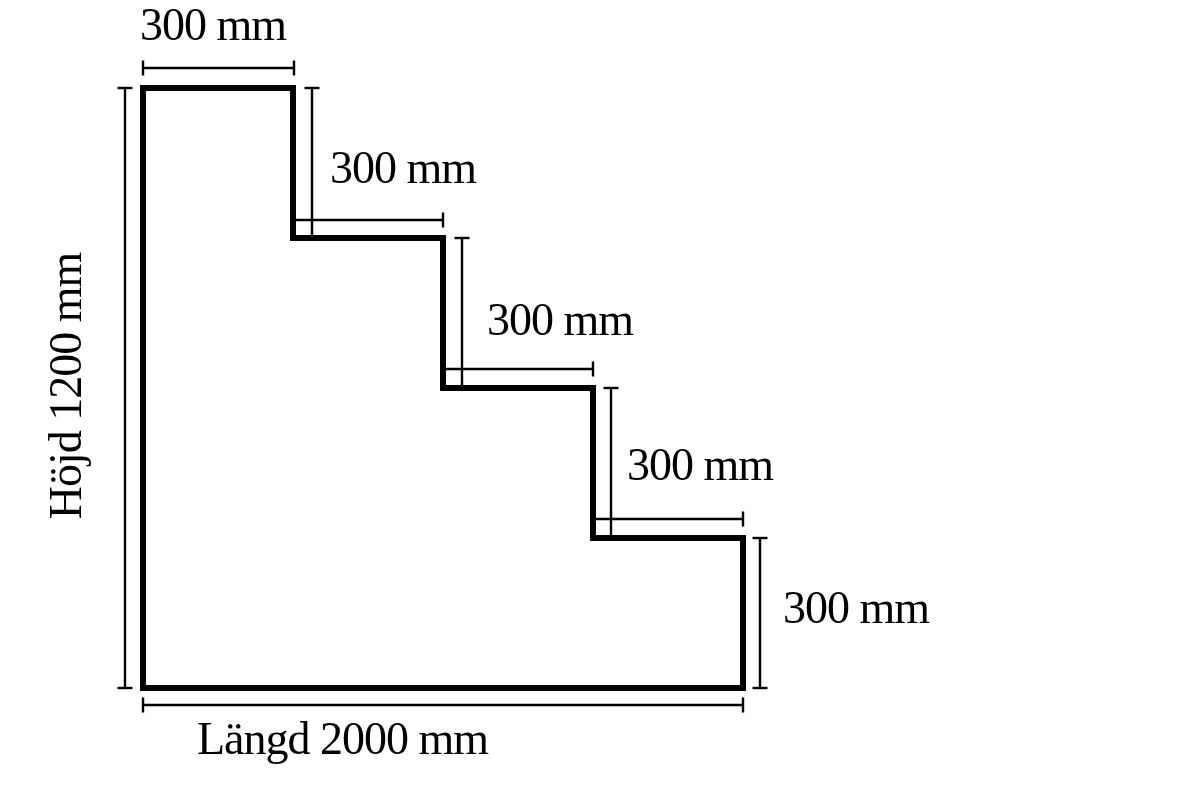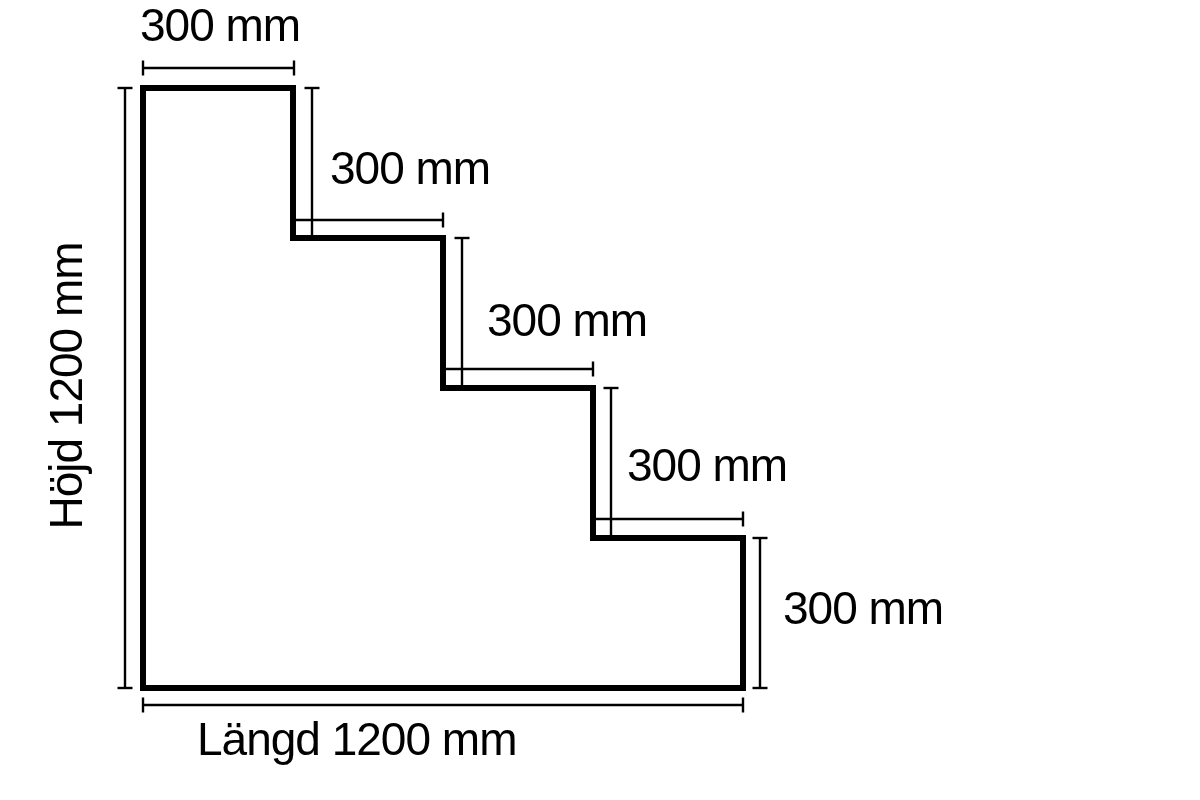--- a/index.html
+++ b/index.html
@@ -6,21 +6,21 @@
     margin: 0;
     padding: 0;
     background: #ffffff;
   }
   .stage {
     position: relative;
     width: 1200px;
     height: 800px;
     background: #ffffff;
     overflow: hidden;
-    font-family: Liberation Sans, sans-serif;
+    font-family: Liberation Serif, serif;
   }
   .drawing {
     position: absolute;
     left: 0;
     top: 0;
   }
   .dim-label {
     position: absolute;
     font-size: 46px;
     line-height: 1;
@@ -100,15 +100,15 @@
   <div class="dim-label label-tread-2">300 mm</div>
 
   <div class="dim-label label-tread-3">300 mm</div>
 
   <div class="dim-label label-tread-4">300 mm</div>
 
   <div class="dim-label label-last-riser">300 mm</div>
 
   <div class="dim-label label-height">Höjd 1200 mm</div>
 
-  <div class="dim-label label-length">Längd 1200 mm</div>
+  <div class="dim-label label-length">Längd 2000 mm</div>
 
 </div>
 
 </body></html>

